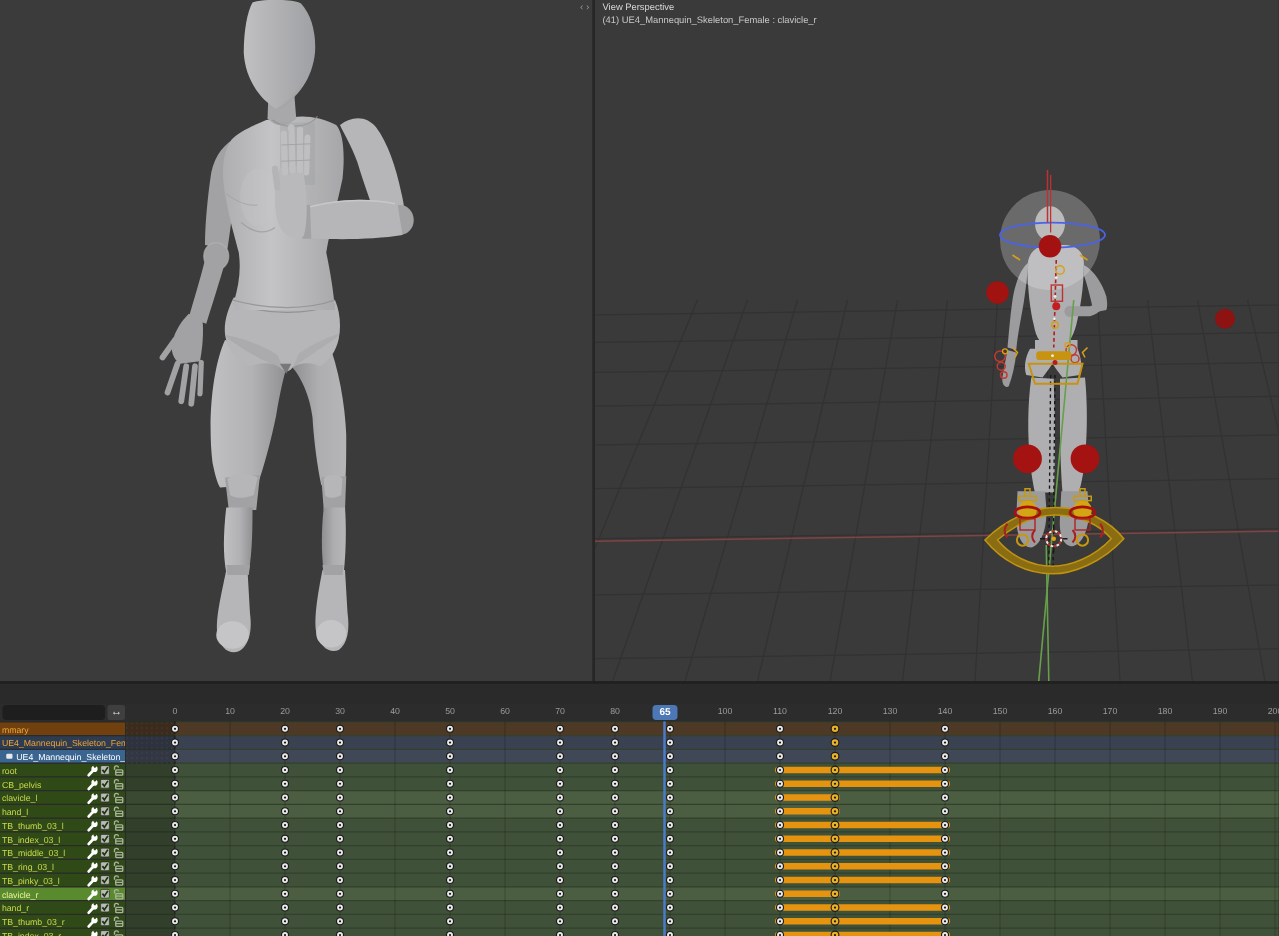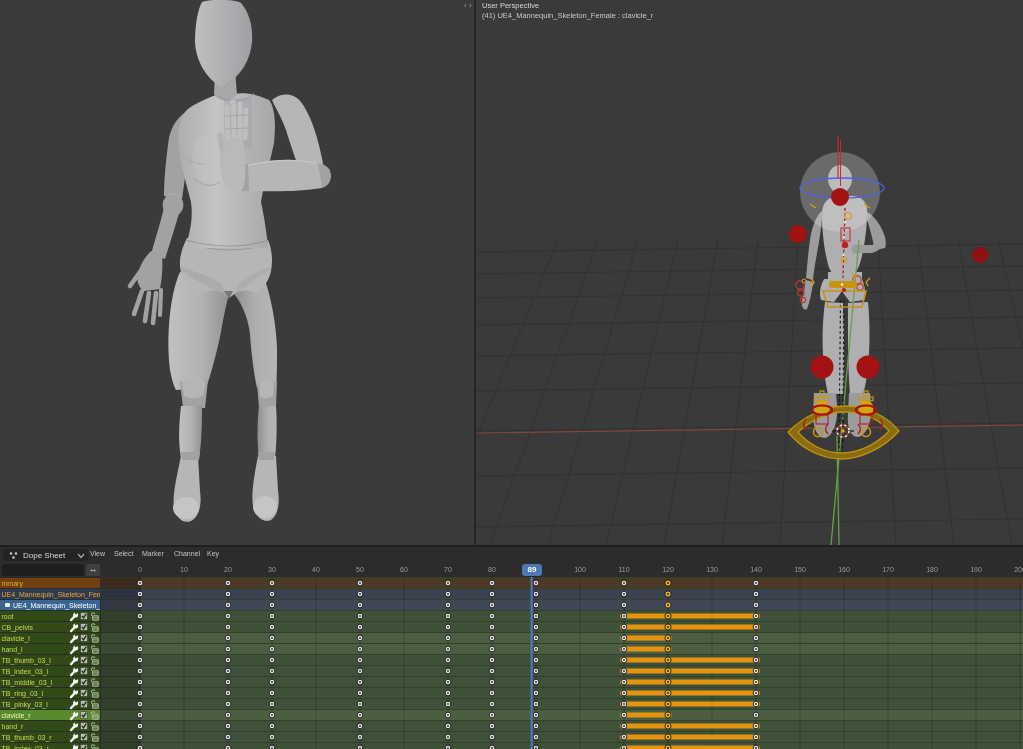--- a/index.html
+++ b/index.html
@@ -219,45 +219,25 @@
       <circle cx="390" cy="408" r="7.5" fill="#d4a512"></circle>
       <ellipse cx="346" cy="410" rx="10" ry="4.5" fill="none" stroke="#a81010" stroke-width="2.2"></ellipse>
       <ellipse cx="390" cy="410" rx="10" ry="4.5" fill="none" stroke="#a81010" stroke-width="2.2"></ellipse>
       <g stroke="#b02020" stroke-width="1.1" fill="none">
         <rect x="340" y="415" width="12" height="9"></rect>
         <rect x="384" y="415" width="12" height="9"></rect>
       </g>
       <circle cx="342" cy="432" r="4.5" fill="none" stroke="#c6970f" stroke-width="1.6"></circle>
       <circle cx="390" cy="432" r="4.5" fill="none" stroke="#c6970f" stroke-width="1.6"></circle>
     </svg>
-  <div class="abs" id="vptext1">User Perspective</div>
+  <div class="abs" id="vptext1">View Perspective</div>
   <div class="abs" id="vptext2">(41) UE4_Mannequin_Skeleton_Female : clavicle_r</div>
 </div>
 <div class="abs" id="hsplit"></div>
 <div class="abs" id="dope">
-  <div class="abs" id="dhead">
-    <div class="abs" id="ddrop">
-      <svg class="abs" style="left:6px;top:2px" width="10" height="9">
-          <g fill="#cfcfcf">
-            <circle cx="2" cy="2.5" r="1.2"></circle>
-            <circle cx="7" cy="2.5" r="1.2"></circle>
-            <circle cx="4.5" cy="6.5" r="1.2"></circle>
-          </g>
-        </svg>
-      <span>Dope Sheet</span>
-      <svg class="abs" style="left:74px;top:4px" width="8" height="6">
-          <path d="M1,1 L4,4.5 L7,1" stroke="#aaaaaa" stroke-width="1.2" fill="none"></path>
-        </svg>
-    </div>
-    <div class="menu" style="left:90px">View</div>
-    <div class="menu" style="left:114px">Select</div>
-    <div class="menu" style="left:142px">Marker</div>
-    <div class="menu" style="left:174px">Channel</div>
-    <div class="menu" style="left:207px">Key</div>
-  </div>
   <div class="abs" id="druler">
     <div class="rnum" style="left:140px">0</div>
       <div class="rnum" style="left:184px">10</div>
       <div class="rnum" style="left:228px">20</div>
       <div class="rnum" style="left:272px">30</div>
       <div class="rnum" style="left:316px">40</div>
       <div class="rnum" style="left:360px">50</div>
       <div class="rnum" style="left:404px">60</div>
       <div class="rnum" style="left:448px">70</div>
       <div class="rnum" style="left:492px">80</div>
@@ -268,21 +248,21 @@
       <div class="rnum" style="left:712px">130</div>
       <div class="rnum" style="left:756px">140</div>
       <div class="rnum" style="left:800px">150</div>
       <div class="rnum" style="left:844px">160</div>
       <div class="rnum" style="left:888px">170</div>
       <div class="rnum" style="left:932px">180</div>
       <div class="rnum" style="left:976px">190</div>
       <div class="rnum" style="left:1020px">200</div>
     <div class="abs" id="searchbox"></div>
     <div class="abs" id="arrbtn">↔</div>
-    <div class="abs" id="pill">89</div>
+    <div class="abs" id="pill">65</div>
   </div>
   <div class="abs" id="drows">
       <svg width="1023" height="172" viewBox="0 0 1023 172" xmlns="http://www.w3.org/2000/svg" style="position:absolute;left:0;top:0;" font-family="Liberation Sans, sans-serif">
         <clipPath id="lc">
           <rect x="0" y="0" width="100" height="172"></rect>
         </clipPath>
         <rect x="0" y="0" width="1023" height="172" fill="#2a2a2a"></rect>
         <rect x="101" y="0" width="922" height="172" fill="#33402c"></rect>
         <rect x="101" y="1" width="922" height="10" fill="#4e3826"></rect>
         <rect x="101" y="12" width="922" height="10" fill="#3a4150"></rect>

